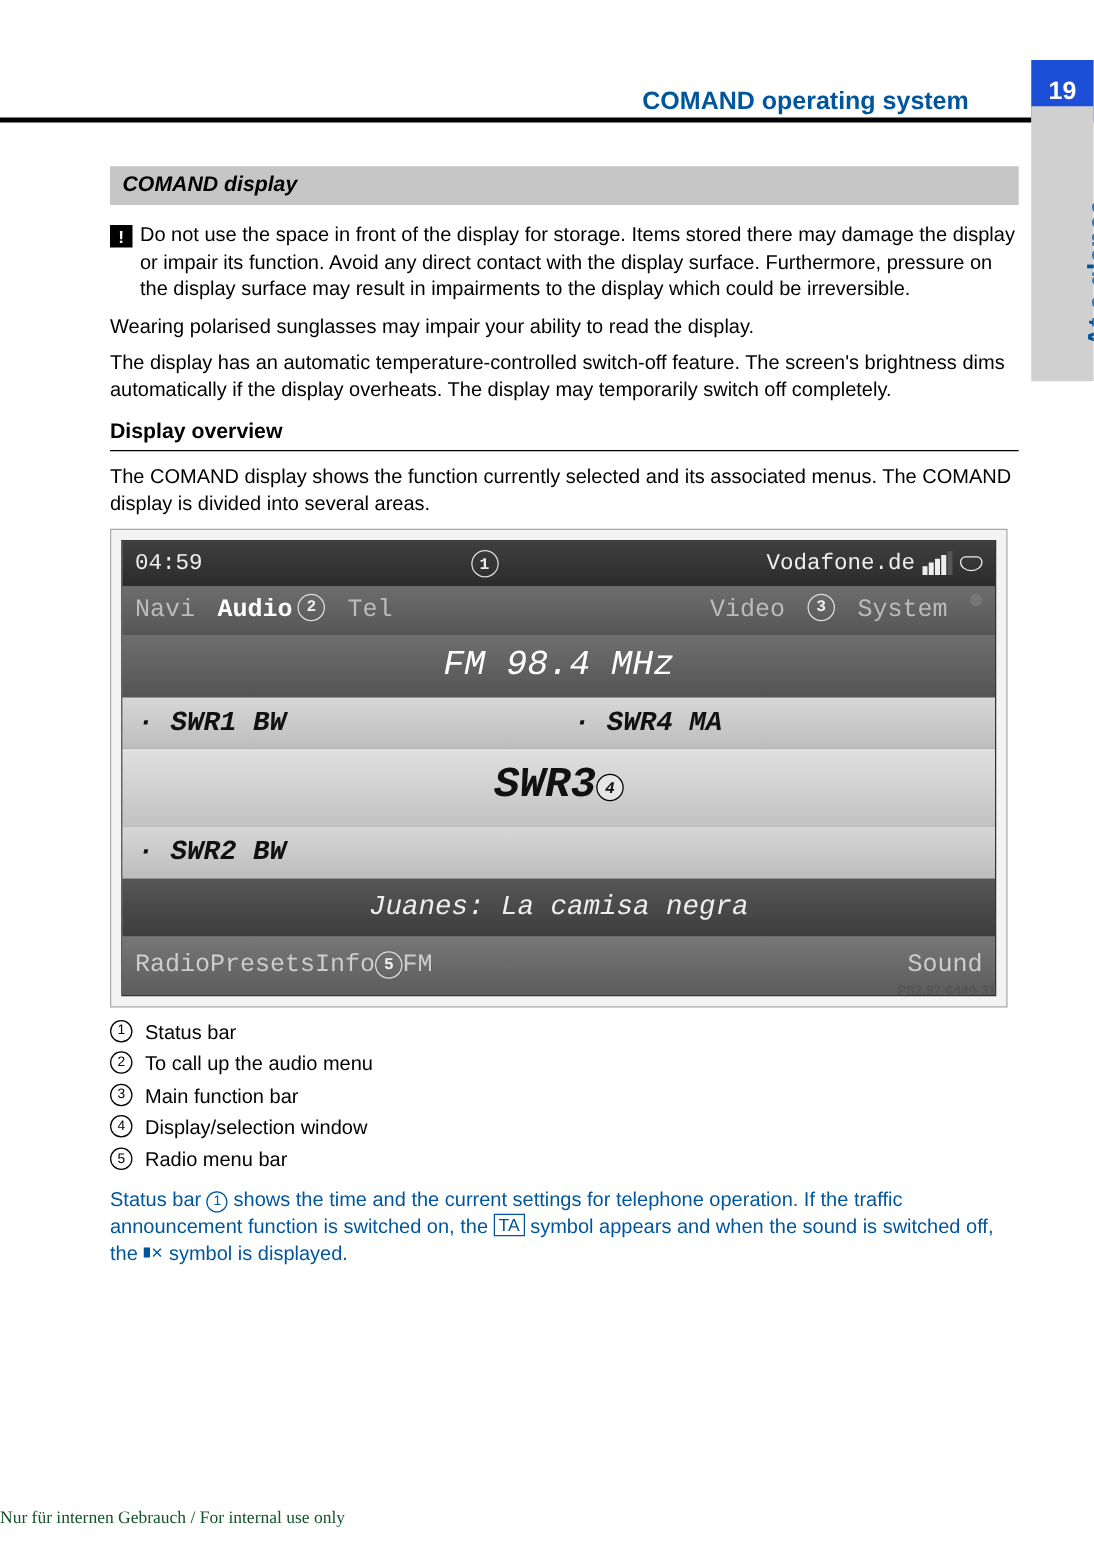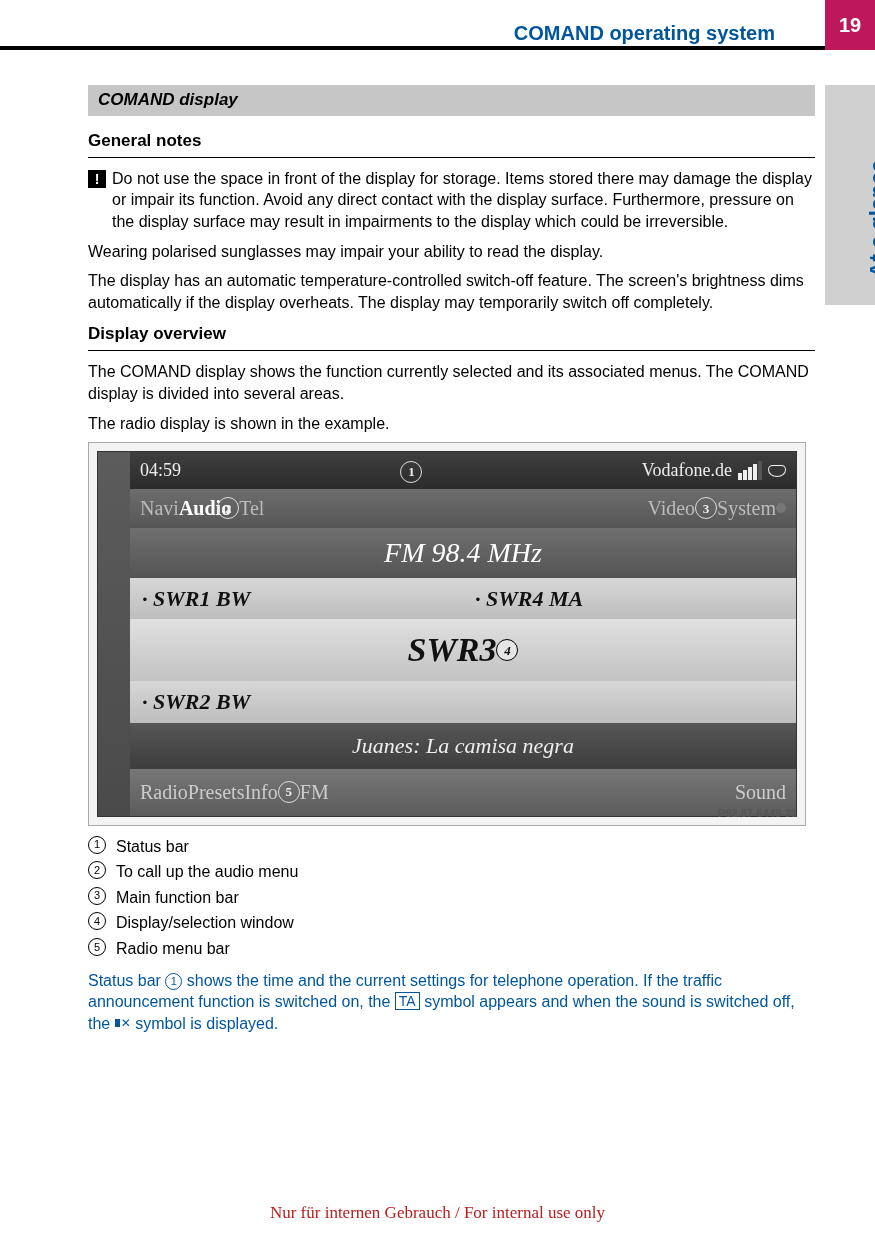--- a/index.html
+++ b/index.html
@@ -1,54 +1,54 @@
 <!DOCTYPE html>
 <html><head>
 <meta charset="utf-8">
 <style>
 @page { size: 875px 1241px; margin: 0; }
 body { margin: 0; padding: 0; font-family: Arial, Helvetica, sans-serif; background: #fff; width: 875px; height: 1241px; position: relative; color: #000; }
-.page-header { position: relative; height: 50px; }
+.page-header { position: relative; height: 50px; margin-top: 48px; }
 .header-black-line { position: absolute; top: 46px; left: 0; width: 825px; height: 4px; background: #000; }
 .header-title { position: absolute; top: 22px; right: 100px; font-size: 20px; font-weight: bold; color: #00569d; }
-.page-number { position: absolute; top: 0; right: 0; width: 50px; height: 50px; background: #be185d; color: #fff; font-size: 20px; font-weight: bold; display: flex; align-items: center; justify-content: center; }
+.page-number { position: absolute; top: 0; right: 0; width: 50px; height: 50px; background: #1d4ed8; color: #fff; font-size: 20px; font-weight: bold; display: flex; align-items: center; justify-content: center; }
 .side-tab { position: absolute; right: 0; top: 85px; width: 50px; height: 220px; background: #d0d0d0; }
 .side-tab-label { position: absolute; right: 10px; top: 160px; transform: rotate(-90deg); transform-origin: right top; color: #00569d; font-weight: bold; font-size: 22px; white-space: nowrap; }
 .content { margin: 35px 60px 0 88px; font-size: 16px; line-height: 1.35; }
 .section-gray { background: #c6c6c6; padding: 4px 10px; font-weight: bold; font-style: italic; font-size: 17px; margin-bottom: 14px; }
 .subheading { font-weight: bold; font-size: 17px; border-bottom: 1.5px solid #000; padding-bottom: 4px; margin-top: 10px; margin-bottom: 10px; }
 .warning-block { display: flex; align-items: flex-start; margin-bottom: 8px; }
 .warning-icon { width: 18px; height: 18px; background: #000; color: #fff; font-weight: bold; font-size: 14px; text-align: center; line-height: 18px; margin-right: 6px; flex: 0 0 18px; margin-top: 2px; }
 .warning-text { flex: 1; }
 .para { margin: 5px 0 8px 0; }
 .figure-container { border: 1px solid #aaa; padding: 8px; margin-top: 8px; background: #f3f3f3; position: relative; width: 700px; }
-.comand-screen { background: linear-gradient(#5c5c5c, #4a4a4a); border: 1px solid #333; color: #ddd; font-family: Liberation Serif, serif; padding-left: 32px; }
+.comand-screen { background: linear-gradient(#5c5c5c, #4a4a4a); border: 1px solid #333; color: #ddd; font-family: Liberation Mono, monospace; }
 .status-row { display: flex; align-items: center; padding: 6px 10px; background: linear-gradient(#3f3f3f, #2b2b2b); color: #eee; font-size: 18px; position: relative; }
 .status-time { flex: 0 0 auto; }
 .status-center { flex: 1; text-align: center; position: relative; }
 .status-right { flex: 0 0 auto; display: flex; align-items: center; gap: 6px; }
-.nav-row { display: flex; background: linear-gradient(#6d6d6d, #565656); padding: 6px 10px; font-size: 20px; color: #bbb; align-items: center; position: relative; }
+.nav-row { display: flex; background: linear-gradient(#6d6d6d, #565656); padding: 6px 10px; font-size: 20px; color: #bbb; gap: 18px; align-items: flex-start; position: relative; }
 .nav-row .active { color: #fff; font-weight: bold; }
 .row-center-label { text-align: center; padding: 6px; font-style: italic; font-size: 28px; background: linear-gradient(#6f6f6f, #545454); color: #fff; }
 .station-row { display: flex; background: linear-gradient(#d7d7d7, #bdbdbd); color: #111; font-size: 22px; font-style: italic; font-weight: bold; }
 .station-row .cell { flex: 1; padding: 6px 12px; }
 .current-station-row { display: flex; align-items: center; justify-content: center; background: linear-gradient(#e0e0e0, #c2c2c2); padding: 8px; font-size: 34px; font-style: italic; font-weight: bold; color: #111; }
 .song-row { text-align: center; padding: 8px; font-style: italic; font-size: 22px; background: linear-gradient(#565656, #3d3d3d); color: #eee; }
 .bottom-menu { display: flex; background: linear-gradient(#777, #5c5c5c); color: #ccc; font-size: 20px; padding: 10px 10px; align-items: center; }
 .callout { display: inline-flex; width: 20px; height: 20px; border: 1.5px solid #000; border-radius: 50%; align-items: center; justify-content: center; font-size: 13px; font-weight: bold; background: #e6e6e6; }
 .callout-white { border-color: #ddd; color: #eee; background: transparent; }
 .fig-caption { position: absolute; bottom: 4px; right: 8px; font-size: 11px; font-weight: bold; color: #555; }
 .legend { margin: 10px 0; }
 .legend-row { display: flex; align-items: flex-start; gap: 10px; margin: 4px 0; }
 .legend-row .callout-sm { display: inline-flex; width: 16px; height: 16px; border: 1.3px solid #000; border-radius: 50%; align-items: center; justify-content: center; font-size: 11px; font-weight: normal; }
 .ta-box { display: inline-block; border: 1.5px solid #00569d; padding: 0 3px; font-size: 14px; color: #00569d; line-height: 16px; vertical-align: 1px; }
 .mute-icon { display: inline-block; width: 16px; height: 14px; position: relative; vertical-align: -1px; }
 .mute-icon::before { content: ""; position: absolute; left: 0; top: 3px; width: 5px; height: 8px; background: #00569d; }
 .mute-icon::after { content: "✕"; position: absolute; left: 6px; top: -1px; font-size: 12px; color: #00569d; }
-.footer-text { position: absolute; bottom: 18px; left: 0; width: 100%; text-align: center; font-size: 17px; color: #b91c1c; font-family: Georgia, serif; }
+.footer-text { position: absolute; bottom: 18px; left: 0; width: 100%; text-align: left; font-size: 14px; color: #14532d; font-family: Georgia, serif; }
 .signal-bars { display: inline-flex; align-items: flex-end; gap: 1px; }
 .signal-bars span { width: 4px; background: #eee; }
 .signal-bars span:nth-child(1){height:7px;}
 .signal-bars span:nth-child(2){height:10px;}
 .signal-bars span:nth-child(3){height:13px;}
 .signal-bars span:nth-child(4){height:16px;}
 .signal-bars span:nth-child(5){height:19px;background:#555;}
 .phone-icon { width: 16px; height: 10px; border: 1.5px solid #eee; border-radius: 5px 5px 10px 10px / 5px 5px 8px 8px; display: inline-block; }
 .dot { width: 10px; height: 10px; border-radius: 50%; background: #777; display: inline-block; }
 .blue-text { color: #00569d; }
@@ -62,34 +62,32 @@
   <div class="page-number">19</div>
 </div>
 
 <div class="side-tab"></div>
 <div class="side-tab-label">At a glance</div>
 
 <div class="content">
 
   <div class="section-gray">COMAND display</div>
 
-  <div class="subheading">General notes</div>
 
   <div class="warning-block">
     <div class="warning-icon">!</div>
     <div class="warning-text">Do not use the space in front of the display for storage. Items stored there may damage the display or impair its function. Avoid any direct contact with the display surface. Furthermore, pressure on the display surface may result in impairments to the display which could be irreversible.</div>
   </div>
 
   <div class="para">Wearing polarised sunglasses may impair your ability to read the display.</div>
   <div class="para">The display has an automatic temperature-controlled switch-off feature. The screen's brightness dims automatically if the display overheats. The display may temporarily switch off completely.</div>
 
   <div class="subheading">Display overview</div>
 
   <div class="para">The COMAND display shows the function currently selected and its associated menus. The COMAND display is divided into several areas.</div>
-  <div class="para">The radio display is shown in the example.</div>
 
   <div class="figure-container">
     <div class="comand-screen">
 
       <div class="status-row">
         <span class="status-time">04:59</span>
         <span class="status-center">
           <span class="callout callout-white">1</span>
         </span>
         <span class="status-right">

